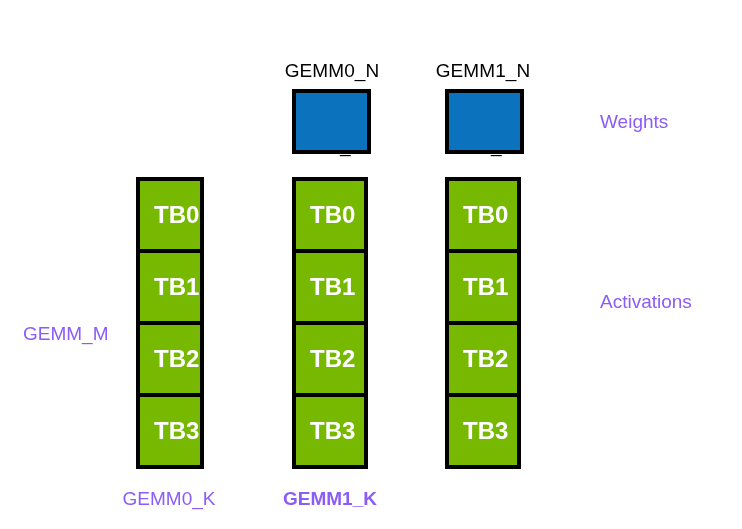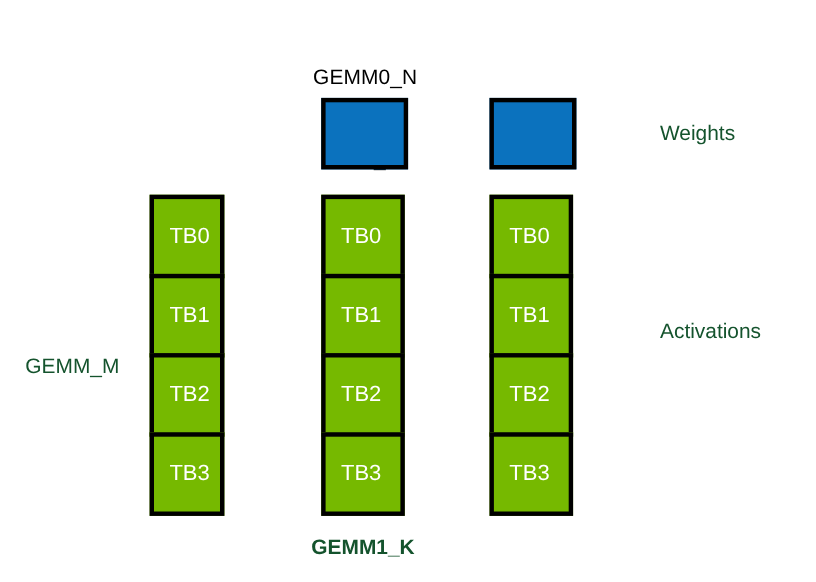--- a/index.html
+++ b/index.html
@@ -57,47 +57,52 @@
   }
   .activation-cell:last-child {
     margin-bottom: 0;
   }
   .cell-label {
     position: absolute;
     left: 14px;
     top: 50%;
     transform: translateY(-52%);
     color: #ffffff;
-    font-size: 20px;
+    font-size: 24px;
     line-height: 20px;
     white-space: pre;
+    font-weight: bold;
   }
 
   
   .plain-label {
     position: absolute;
     font-size: 19px;
     line-height: 24px;
-    color: #14532d;
+    color: #8b5cf6;
     white-space: pre;
   }
   .plain-label.centered {
     text-align: center;
   }
 </style>
 </head>
 <body>
 
 <div id="canvas">
 
   <div class="col-header" style="left:256px; top:8px; width:152px;">
     <span class="line">GEMM0_N</span>
     <span class="line">= TB_N</span>
   </div>
 
+  <div class="col-header" style="left:407px; top:8px; width:152px;">
+    <span class="line">GEMM1_N</span>
+    <span class="line">= TB_N</span>
+  </div>
 
   <div class="weight-tile" style="left:292px; top:89px; width:79px; height:65px;"></div>
 
   <div class="weight-tile" style="left:445px; top:89px; width:79px; height:65px;"></div>
 
   <div class="plain-label" style="left:600px; top:110px;">Weights</div>
 
   <div class="activation-column" style="left:136px; top:177px; width:68px; height:292px;">
     <div class="activation-cell">
       <span class="cell-label">TB0</span>
@@ -140,16 +145,17 @@
     </div>
     <div class="activation-cell">
       <span class="cell-label">TB3</span>
     </div>
   </div>
 
   <div class="plain-label" style="left:600px; top:290px;">Activations</div>
 
   <div class="plain-label" style="left:23px; top:310px;margin-top:12px;">GEMM_M</div>
 
+  <div class="plain-label centered" style="left:105px; top:487px; width:128px;">GEMM0_K</div>
 
   <div class="plain-label centered" style="left:266px; top:487px; width:128px;font-weight:bold;">GEMM1_K</div>
 
 </div>
 
 </body></html>

